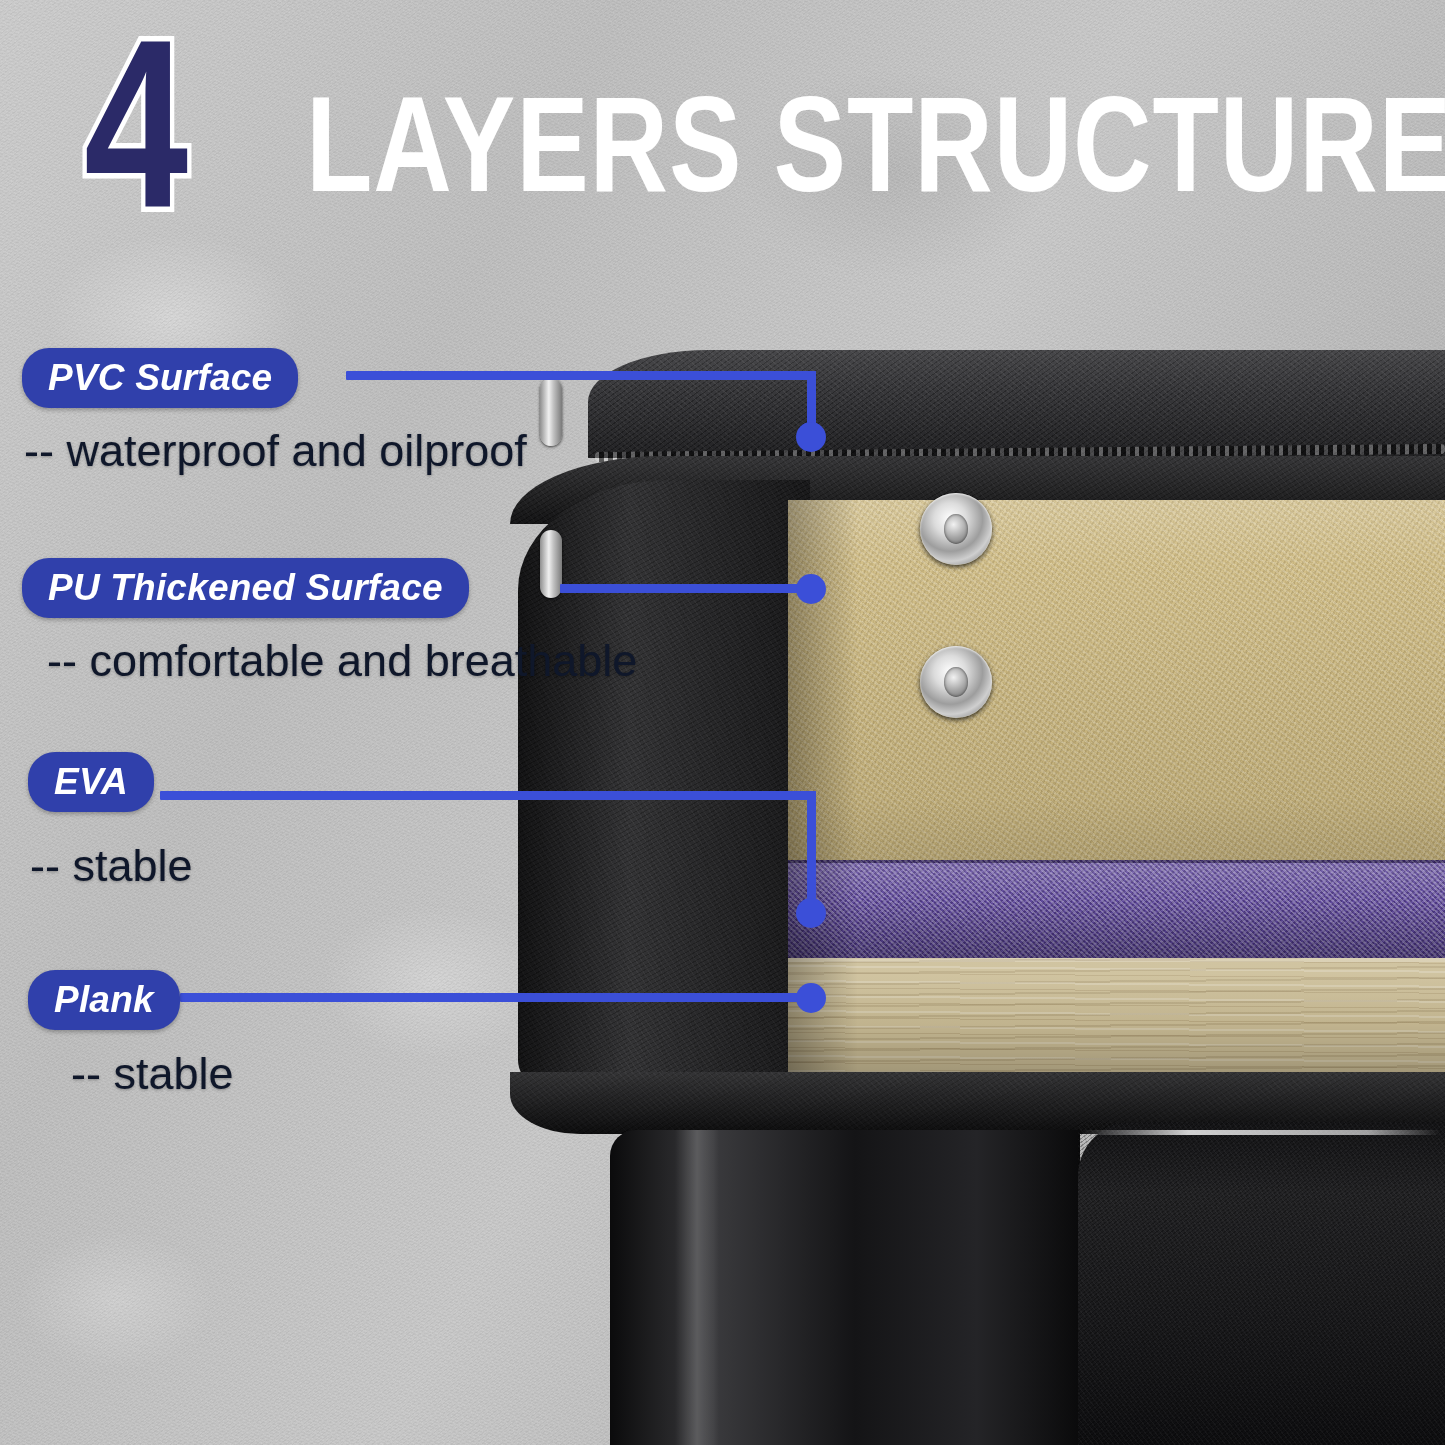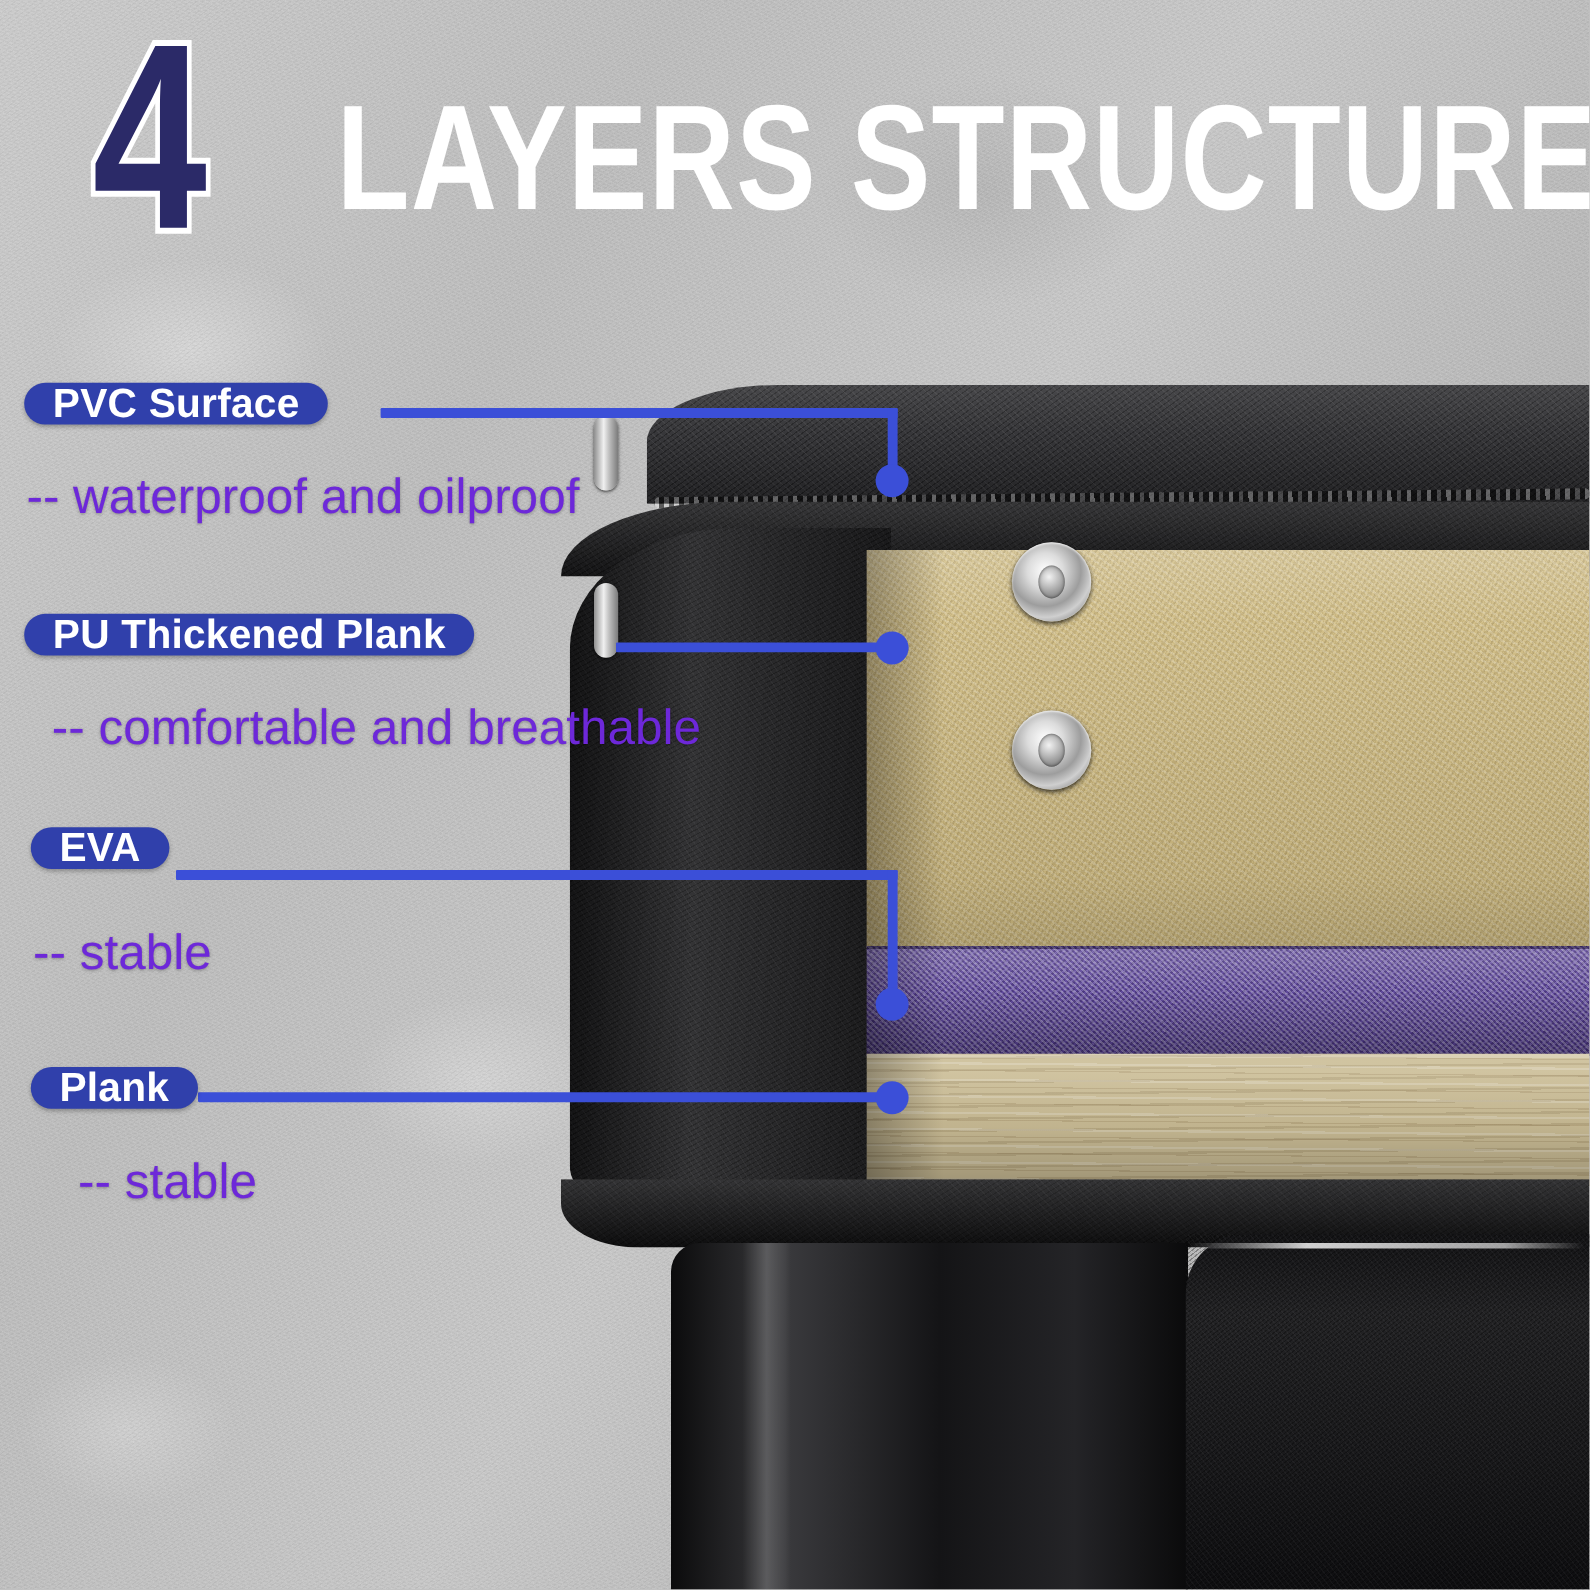--- a/index.html
+++ b/index.html
@@ -212,32 +212,33 @@
     background:linear-gradient(90deg,#8f8f8f,#f0f0f0 40%,#c0c0c0 62%,#7a7a7a);
     box-shadow:0 1px 3px rgba(0,0,0,.7);
   }
   #rivet-1 { left:70px; top:48px; }
   #rivet-2 { left:70px; top:200px; }
 
   
   .badge {
     position:absolute;
     display:flex; align-items:center;
-    height:38px; padding:0 26px;
+    height:60px; padding:0 26px;
     background:#3040ab;
     border-radius:27px;
     color:#fff;
     font-size:37px; font-weight:bold;
     white-space:nowrap;
     box-shadow:0 2px 4px rgba(0,0,0,.28);
     letter-spacing:.2px;
+    font-style:italic;
   }
   .sub {
     position:absolute;
-    color:#6d28d9;
+    color:#0f172a;
     font-size:45px; font-weight:400;
     white-space:nowrap;
     text-shadow:0 1px 3px rgba(0,0,0,.30);
   }
   .lead-h {
     position:absolute; height:9px; background:#3b4fd8; border-radius:1px;
   }
   .lead-v {
     position:absolute; width:9px; background:#3b4fd8; border-radius:1px;
   }
@@ -322,20 +323,20 @@
 <div class="lead-h" id="lead-eva-h"></div>
 <div class="lead-v" id="lead-eva-v"></div>
 <div class="dot" id="dot-eva"></div>
 
 <div class="lead-h" id="lead-plank-h"></div>
 <div class="dot" id="dot-plank"></div>
 
 <div class="badge" id="badge-pvc">PVC Surface</div>
 <div class="sub" id="sub-pvc">-- waterproof and oilproof</div>
 
-<div class="badge" id="badge-pu">PU Thickened Plank</div>
+<div class="badge" id="badge-pu">PU Thickened Surface</div>
 <div class="sub" id="sub-pu">-- comfortable and breathable</div>
 
 <div class="badge" id="badge-eva">EVA</div>
 <div class="sub" id="sub-eva">-- stable</div>
 
 <div class="badge" id="badge-plank">Plank</div>
 <div class="sub" id="sub-plank">-- stable</div>
 
 </body></html>

